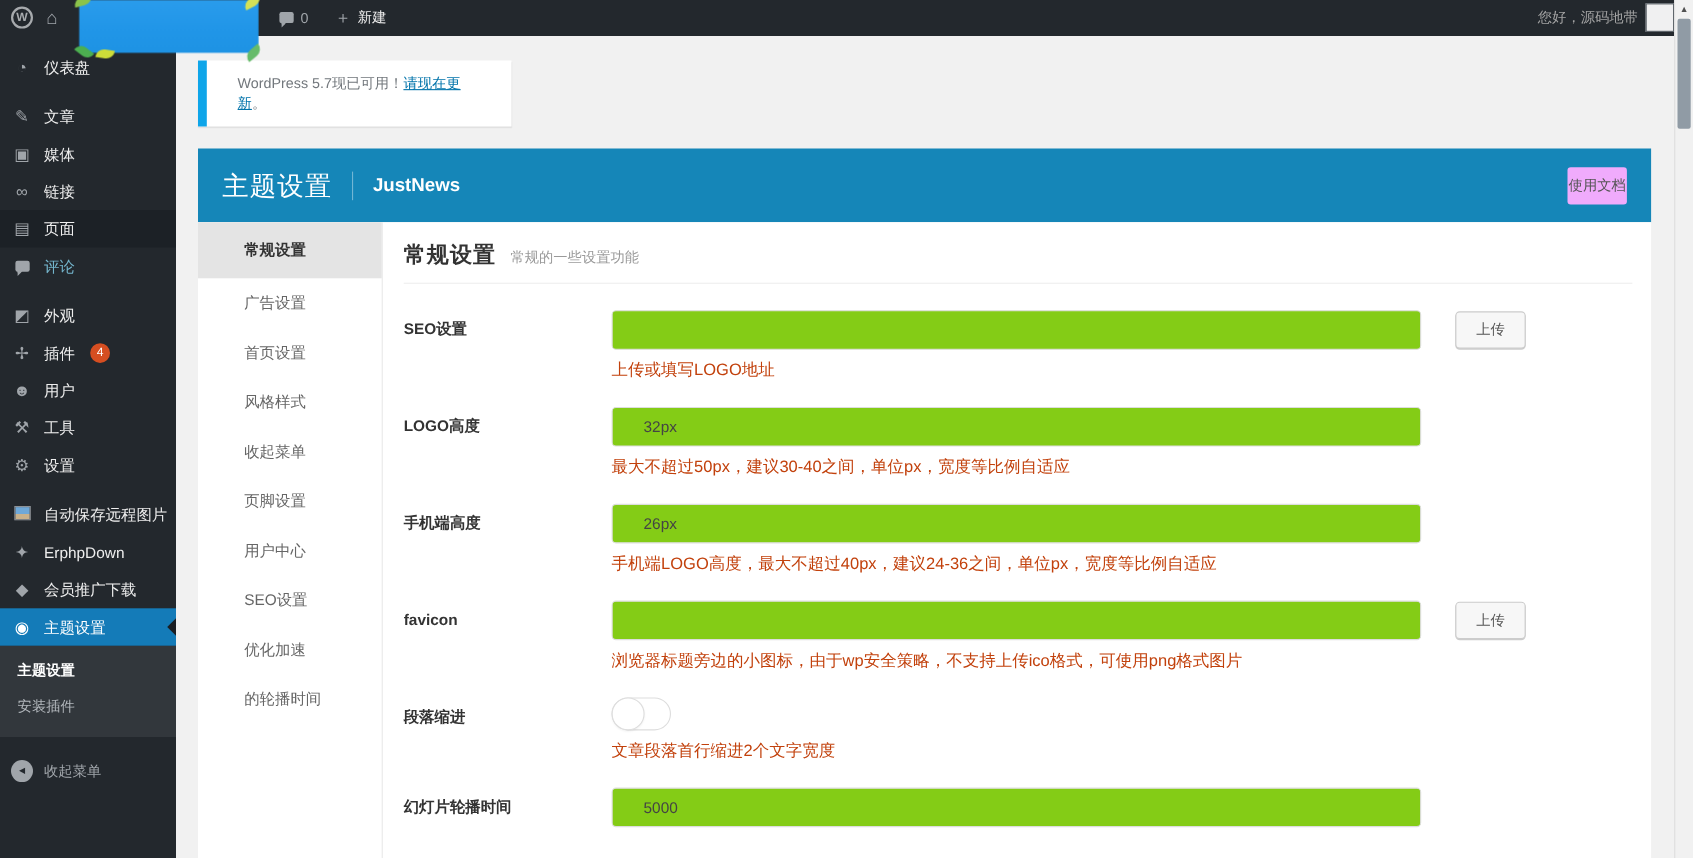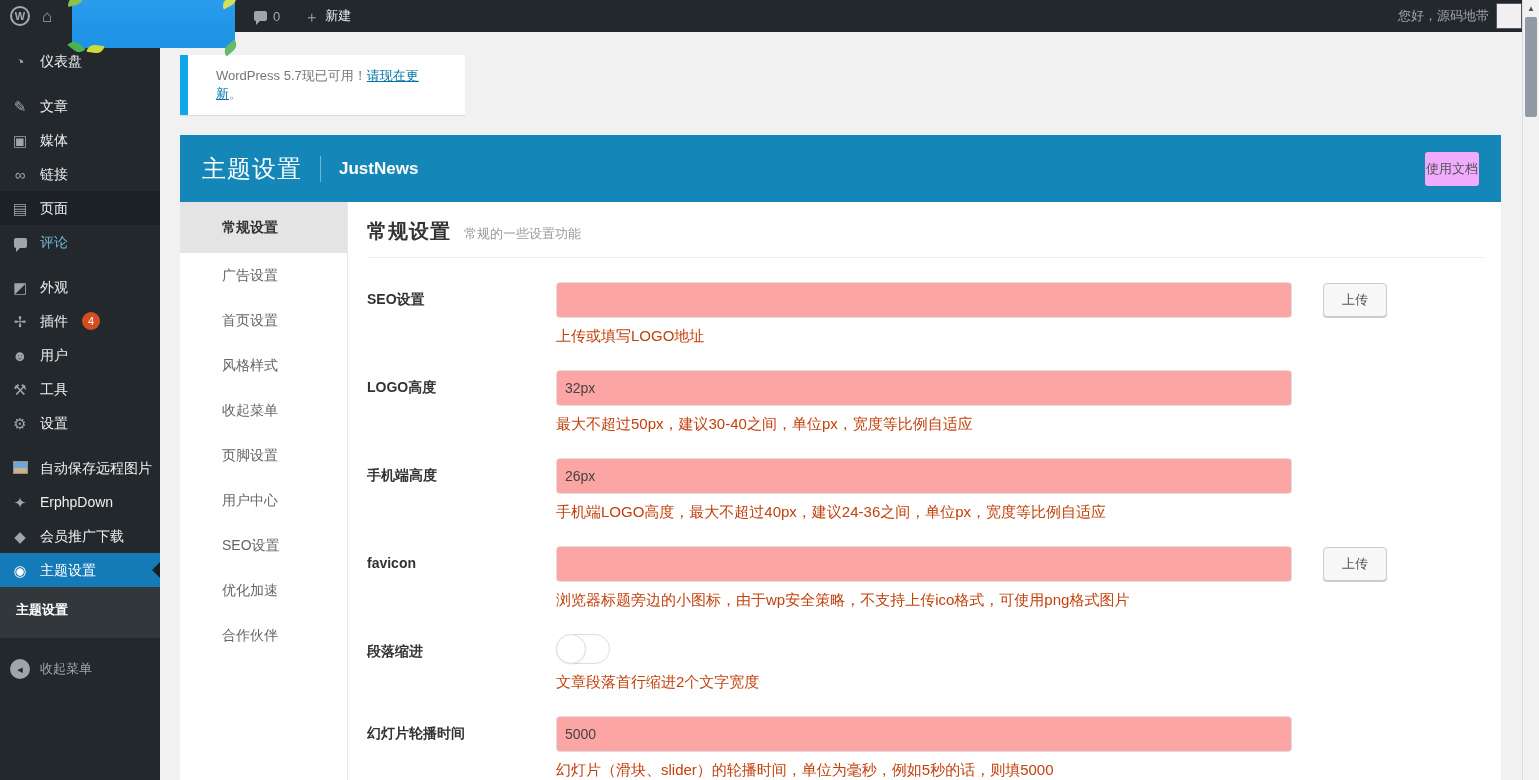--- a/index.html
+++ b/index.html
@@ -102,22 +102,22 @@
 
   .tab-content{ flex:1; padding:0 17px 40px 19px; }
   .section-head{ padding:16px 0 12px; border-bottom:1px solid #eee; display:flex; align-items:baseline; gap:13px; }
   .section-title{ font-size:20px; font-weight:bold; color:#333; letter-spacing:1px; }
   .section-sub{ font-size:13px; color:#9a9a9a; }
 
   .form-row{ display:flex; margin-top:24px; }
   .f-label{ width:189px; flex:0 0 auto; font-size:14px; font-weight:bold; color:#333; padding-top:9px; }
   .f-control{ display:flex; align-items:center; }
   .f-input{
-    width:736px; height:36px; border:1px solid #ddd; border-radius:4px; padding:0 8px;
-    font-size:14px; color:#444; background:#fca5a5; font-family:inherit; outline:none;
+    width:736px; height:36px; border:1px solid #ddd; border-radius:4px; padding:0 28px;
+    font-size:14px; color:#444; background:#84cc16; font-family:inherit; outline:none;
   }
   .upload-btn{
     margin-left:31px; padding:7px 18px; background:#f7f7f7; border:1px solid #ccc; border-radius:4px;
     color:#555; font-size:13px; cursor:pointer; box-shadow:0 1px 0 #ccc; font-family:inherit;
   }
   .toggle{
     display:inline-block; width:54px; height:30px; border:1px solid #ddd; border-radius:15px;
     background:#fff; position:relative; cursor:pointer;
   }
   .knob{
@@ -225,20 +225,21 @@
         <span class="mi-label">会员推广下载</span>
       </div>
       <div class="menu-item current">
         <span class="mi-icon">◉</span>
         <span class="mi-label">主题设置</span>
         <span class="cur-arrow"></span>
       </div>
     </div>
   <div class="submenu">
       <div class="submenu-item current">主题设置</div>
+      <div class="submenu-item">安装插件</div>
     </div>
   <div class="collapse">
     <span class="collapse-circle">◂</span>
     <span>收起菜单</span>
   </div>
 </div>
 
 <div class="content">
   <div class="notice">
     <span>WordPress 5.7现已可用！</span><a>请现在更新</a><span>。</span>
@@ -256,21 +257,21 @@
       <div class="tabs">
           <div class="tab active">常规设置</div>
           <div class="tab">广告设置</div>
           <div class="tab">首页设置</div>
           <div class="tab">风格样式</div>
           <div class="tab">收起菜单</div>
           <div class="tab">页脚设置</div>
           <div class="tab">用户中心</div>
           <div class="tab">SEO设置</div>
           <div class="tab">优化加速</div>
-          <div class="tab">合作伙伴</div>
+          <div class="tab">的轮播时间</div>
         </div>
       <div class="tab-content">
         <div class="section-head">
           <span class="section-title">常规设置</span>
           <span class="section-sub">常规的一些设置功能</span>
         </div>
         <div>
             <div class="form-row">
               <div class="f-label">SEO设置</div>
               <div>
@@ -319,21 +320,20 @@
                 </div>
                 <div class="f-help">文章段落首行缩进2个文字宽度</div>
               </div>
             </div>
             <div class="form-row">
               <div class="f-label">幻灯片轮播时间</div>
               <div>
                 <div class="f-control">
                   <input type="text" class="f-input" readonly="" value="5000" style="">
                 </div>
-                <div class="f-help">幻灯片（滑块、slider）的轮播时间，单位为毫秒，例如5秒的话，则填5000</div>
               </div>
             </div>
           </div>
       </div>
     </div>
   </div>
 </div>
 
 <div class="scrollbar">
   <div class="sb-btn">▲</div>

